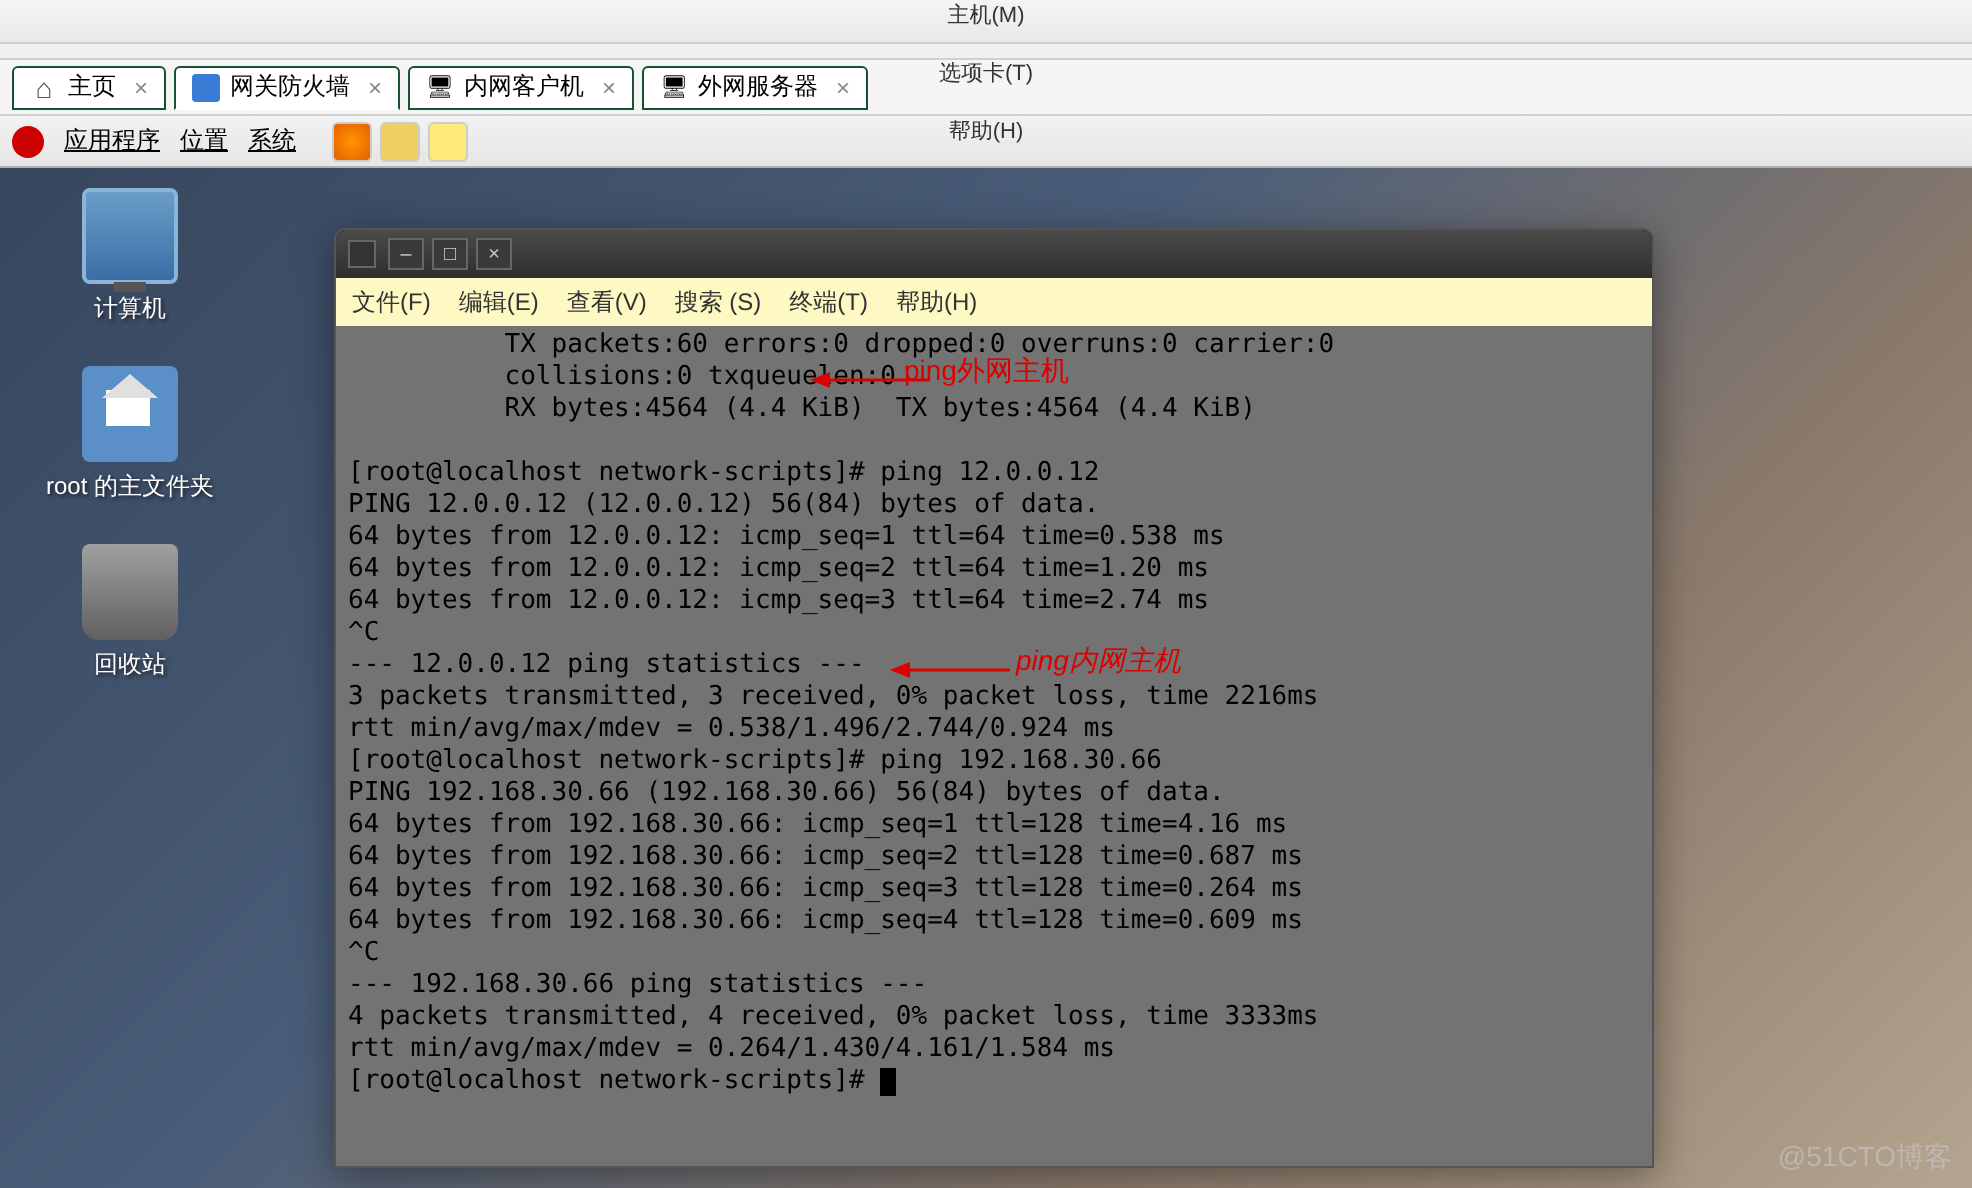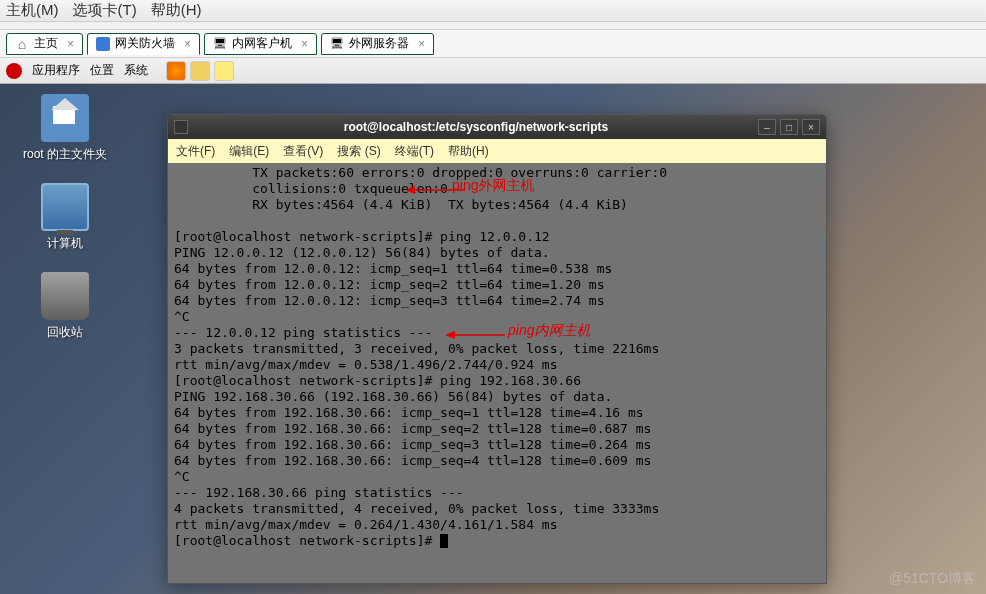--- a/index.html
+++ b/index.html
@@ -1,36 +1,36 @@
 <!DOCTYPE html>
 <html><head>
   <meta charset="utf-8">
   <style>
     * { margin: 0; padding: 0; box-sizing: border-box; }
     body { width: 986px; height: 594px; font-family: "Microsoft YaHei", sans-serif; font-size: 12px; overflow: hidden; position: relative; background: #e8e8e4; }
     
     
-    .top-menu { height: 22px; background: linear-gradient(#f5f5f5, #e8e8e8); border-bottom: 1px solid #ccc; display: flex; align-items: center; padding: 0 6px; gap: 14px; color: #333; font-size: 15px; }
+    .top-menu { height: 22px; background: linear-gradient(#f5f5f5, #e8e8e8); border-bottom: 1px solid #ccc; display: flex; align-items: center; padding: 0 6px; gap: 14px; color: #333; font-size: 11px; flex-direction: column; }
     .top-menu-item { cursor: pointer; }
     .top-toolbar { height: 8px; background: #f0f0f0; border-bottom: 1px solid #d0d0d0; }
     
     
     .tabs-row { height: 28px; background: #f5f5f5; display: flex; align-items: center; padding: 0 4px; border-bottom: 1px solid #d0d0d0; }
     .tab { display: flex; align-items: center; height: 22px; padding: 0 8px; margin: 0 2px; border: 1px solid #14532d; border-radius: 3px 3px 0 0; background: #fff; gap: 5px; font-size: 12px; }
     .tab.active { background: #fff; border-bottom: 1px solid #fff; }
     .tab-icon { width: 14px; height: 14px; display: inline-flex; align-items: center; justify-content: center; }
     .tab-close { color: #888; font-size: 12px; margin-left: 4px; cursor: pointer; }
     .home-icon::before { content: "⌂"; font-size: 14px; color: #555; }
     .shield-icon { width: 14px; height: 14px; background: #3a7bd5; border-radius: 2px; display: inline-block; }
     .monitor-icon::before { content: "🖥"; font-size: 11px; }
     
     
     .gnome-panel { height: 26px; background: linear-gradient(#f2f2f2, #e5e5e5); border-bottom: 1px solid #b0b0b0; display: flex; align-items: center; padding: 0 6px; gap: 10px; font-size: 12px; }
     .redhat-icon { width: 16px; height: 16px; background: #cc0000; border-radius: 50%; display: inline-block; }
-    .panel-item { cursor: pointer; }
+    .panel-item { cursor: pointer; text-decoration: underline; }
     .panel-icons { display: flex; gap: 4px; margin-left: 8px; }
     .panel-app-icon { width: 20px; height: 20px; border: 1px solid #ccc; border-radius: 3px; background: #fff; }
     .firefox-icon { background: radial-gradient(#ff9500, #e66000); }
     .mail-icon { background: #f0d060; }
     .note-icon { background: #ffeb7a; }
     
     
     .desktop { position: absolute; top: 84px; left: 0; right: 0; bottom: 0; background: linear-gradient(135deg, #36465d 0%, #4a5d78 40%, #8b7a6b 70%, #b5a48f 100%); }
     .desktop-icons { position: absolute; left: 20px; top: 10px; display: flex; flex-direction: column; gap: 20px; }
     .desktop-icon { display: flex; flex-direction: column; align-items: center; width: 90px; color: #fff; text-shadow: 1px 1px 2px rgba(0,0,0,0.7); font-size: 12px; cursor: pointer; }
@@ -103,37 +103,36 @@
   <div class="panel-icons">
     <span class="panel-app-icon firefox-icon"></span>
     <span class="panel-app-icon mail-icon"></span>
     <span class="panel-app-icon note-icon"></span>
   </div>
 </div>
 
 <div class="desktop">
   <div class="desktop-icons">
     <div class="desktop-icon">
+      <div class="desktop-icon-img computer-img"></div>
+      <span>计算机</span>
+    </div>
+    <div class="desktop-icon">
       <div class="desktop-icon-img home-img"></div>
       <span>root 的主文件夹</span>
-    </div>
-    <div class="desktop-icon">
-      <div class="desktop-icon-img computer-img"></div>
-      <span>计算机</span>
     </div>
     <div class="desktop-icon">
       <div class="desktop-icon-img trash-img"></div>
       <span>回收站</span>
     </div>
   </div>
 
   <div class="terminal-window">
     <div class="terminal-titlebar">
       <span class="terminal-titlebar-icon"></span>
-      <span class="terminal-title">root@localhost:/etc/sysconfig/network-scripts</span>
       <div class="terminal-controls">
         <span class="terminal-control">–</span>
         <span class="terminal-control">□</span>
         <span class="terminal-control">×</span>
       </div>
     </div>
     <div class="terminal-menubar">
       <span class="terminal-menu-item">文件(F)</span>
       <span class="terminal-menu-item">编辑(E)</span>
       <span class="terminal-menu-item">查看(V)</span>

